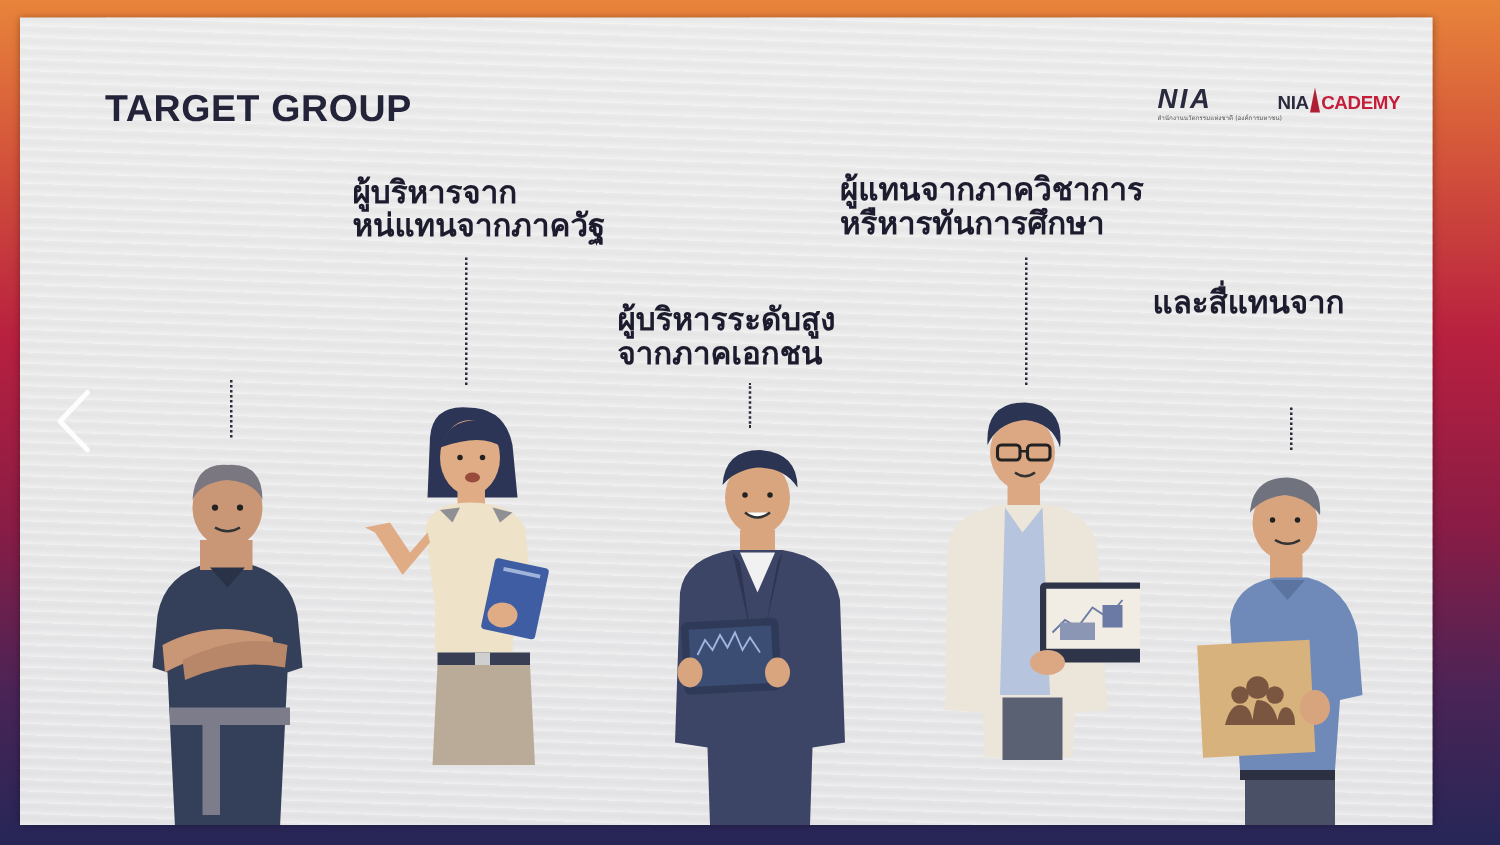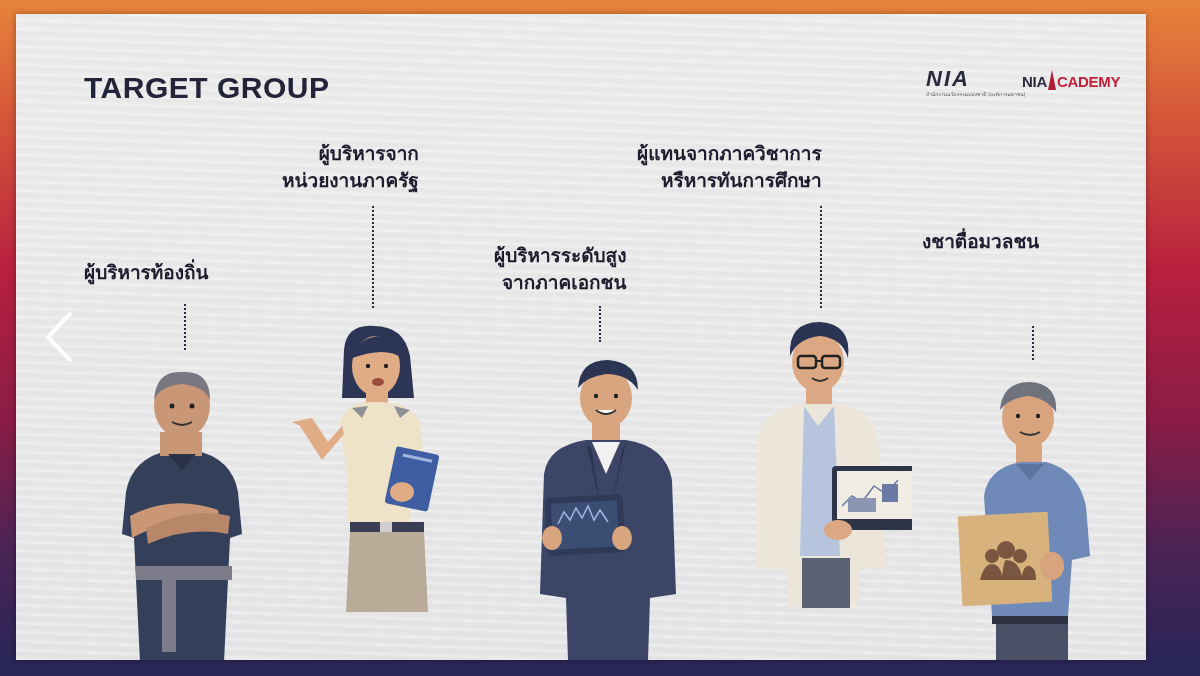--- a/index.html
+++ b/index.html
@@ -13,21 +13,21 @@
     box-shadow:0 0 6px rgba(0,0,0,0.35);overflow:hidden;}
   .title{position:absolute;left:68px;top:57px;font-family:"Liberation Sans",sans-serif;font-weight:bold;
     font-size:30px;letter-spacing:0.5px;color:#23233a;}
   .logo-nia{position:absolute;left:910px;top:52px;width:80px;height:38px;}
   .logo-nia .mark{font-family:"Liberation Sans",sans-serif;font-style:italic;font-weight:bold;font-size:22px;color:#2a2a3e;letter-spacing:2px;}
   .logo-nia .sub{font-size:5px;color:#555;margin-top:-2px;white-space:nowrap;}
   .logo-academy{position:absolute;left:1006px;top:56px;font-family:"Liberation Sans",sans-serif;font-weight:bold;font-size:15px;letter-spacing:-0.3px;}
   .logo-academy .nia{color:#2a2a3e;}
   .logo-academy .acad{color:#c41e3a;}
   .logo-academy .spire{display:inline-block;width:0;height:0;border-left:4px solid transparent;border-right:4px solid transparent;border-bottom:20px solid #b01e34;vertical-align:-3px;margin:0 1px;}
-  .label{position:absolute;color:#1c1c2e;font-weight:bold;font-size:19px;line-height:27px;text-align:right;white-space:nowrap;}
+  .label{position:absolute;color:#1c1c2e;font-weight:bold;font-size:25px;line-height:27px;text-align:left;white-space:nowrap;}
   .dots{position:absolute;width:0;border-left:2px dotted #2a2a3a;}
   .prev{position:absolute;left:26px;top:296px;width:34px;height:54px;cursor:pointer;}
   .prev svg{width:34px;height:54px;}
   .person{position:absolute;}
   .person svg{display:block;}
 </style>
 </head>
 <body>
 
 <div class="slide">
@@ -41,45 +41,42 @@
   <div class="logo-academy">
     <span class="nia">NIA</span><span class="spire"></span><span class="acad">CADEMY</span>
   </div>
 
   <div class="prev">
     <svg viewBox="0 0 34 54">
       <polyline points="28,4 6,27 28,50" fill="none" stroke="#ffffff" stroke-width="4" stroke-linecap="round" stroke-linejoin="round" opacity="0.9"></polyline>
     </svg>
   </div>
 
-  <div class="label" style="left:68px;top:245px;">
-    <div>ผู้บริหารท้องถิ่น</div>
-  </div>
   <div class="dots" style="left:168px;top:290px;height:46px;"></div>
 
   <div class="label" style="left:266px;top:126px;">
     <div>ผู้บริหารจาก</div>
-    <div>หน่วยงานภาครัฐ</div>
+    <div>หน่แทนจากภาควัฐ</div>
   </div>
   <div class="dots" style="left:356px;top:192px;height:102px;"></div>
 
   <div class="label" style="left:478px;top:228px;">
     <div>ผู้บริหารระดับสูง</div>
     <div>จากภาคเอกชน</div>
   </div>
   <div class="dots" style="left:583px;top:292px;height:36px;"></div>
 
-  <div class="label" style="left:621px;top:126px;">
+  <div class="label" style="left:656px;top:126px;font-family:Liberation Mono, monospace;">
     <div>ผู้แทนจากภาควิชาการ</div>
     <div>หรืหารทันการศึกษา</div>
   </div>
   <div class="dots" style="left:804px;top:192px;height:102px;"></div>
 
   <div class="label" style="left:906px;top:214px;">
-    <div>งชาตื่อมวลชน</div>
+    <div>และสื่แทนจาก</div>
   </div>
   <div class="dots" style="left:1016px;top:312px;height:34px;"></div>
 
   <div class="person" style="left:96px;top:352px;">
     <svg width="140" height="296" viewBox="0 0 140 296">
       <path d="M14 126 Q20 92 58 84 L82 84 Q120 92 126 126 L130 168 L118 172 L112 296 L28 296 L22 172 L10 168 Z" fill="#34405a"></path>
       <rect x="48" y="66" width="42" height="24" fill="#c99776"></rect>
       <ellipse cx="70" cy="40" rx="28" ry="32" fill="#c99776"></ellipse>
       <path d="M42 34 Q44 4 70 6 Q98 4 98 34 Q92 20 70 18 Q48 20 42 34 Z" fill="#7a7780"></path>
       <circle cx="60" cy="40" r="2.5" fill="#222"></circle>

